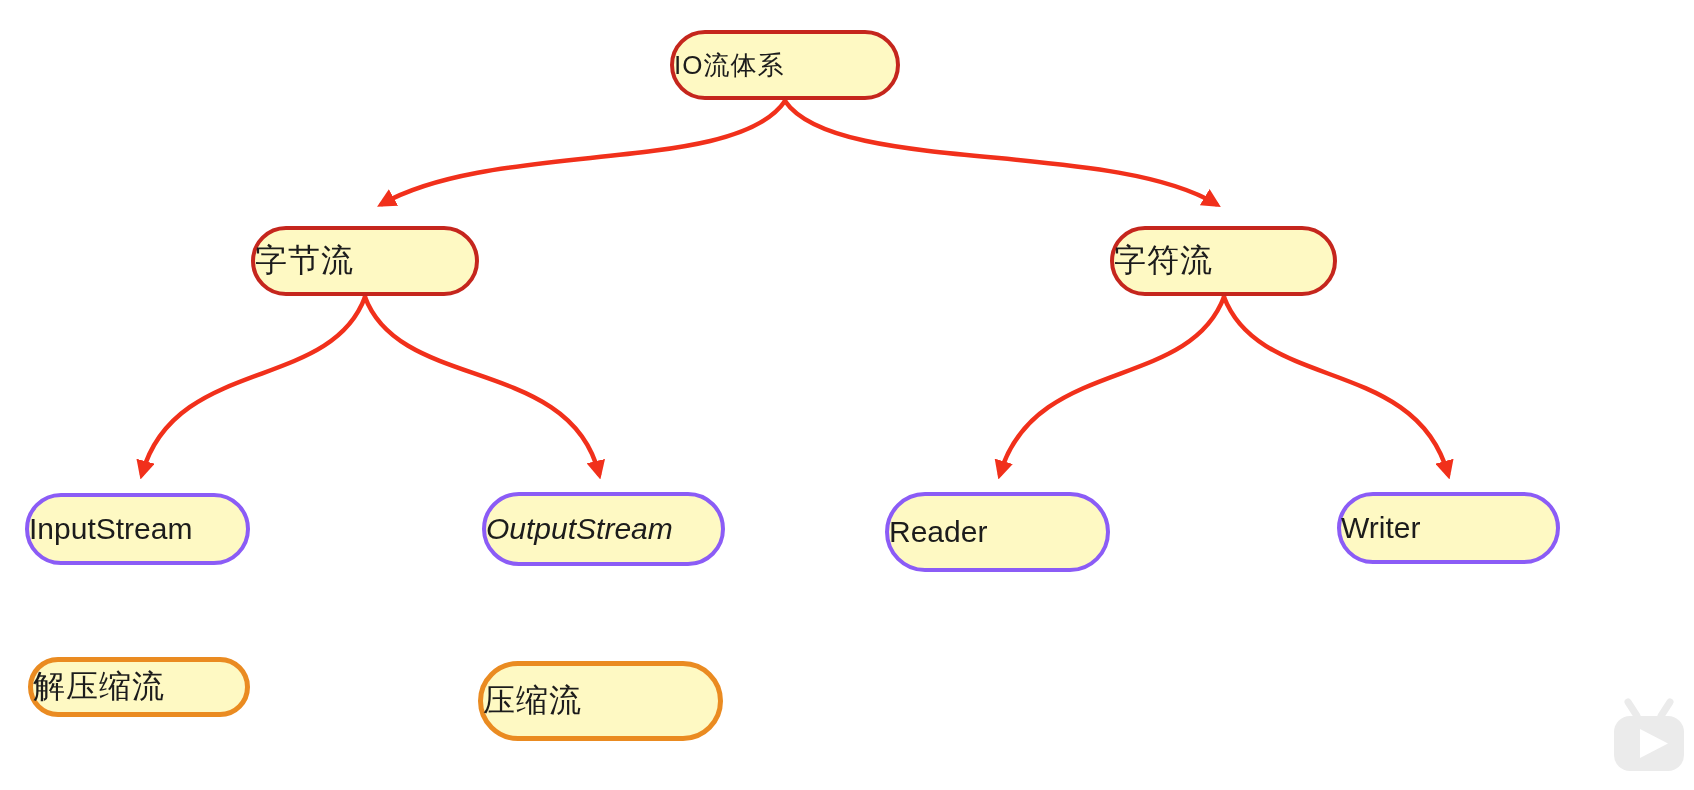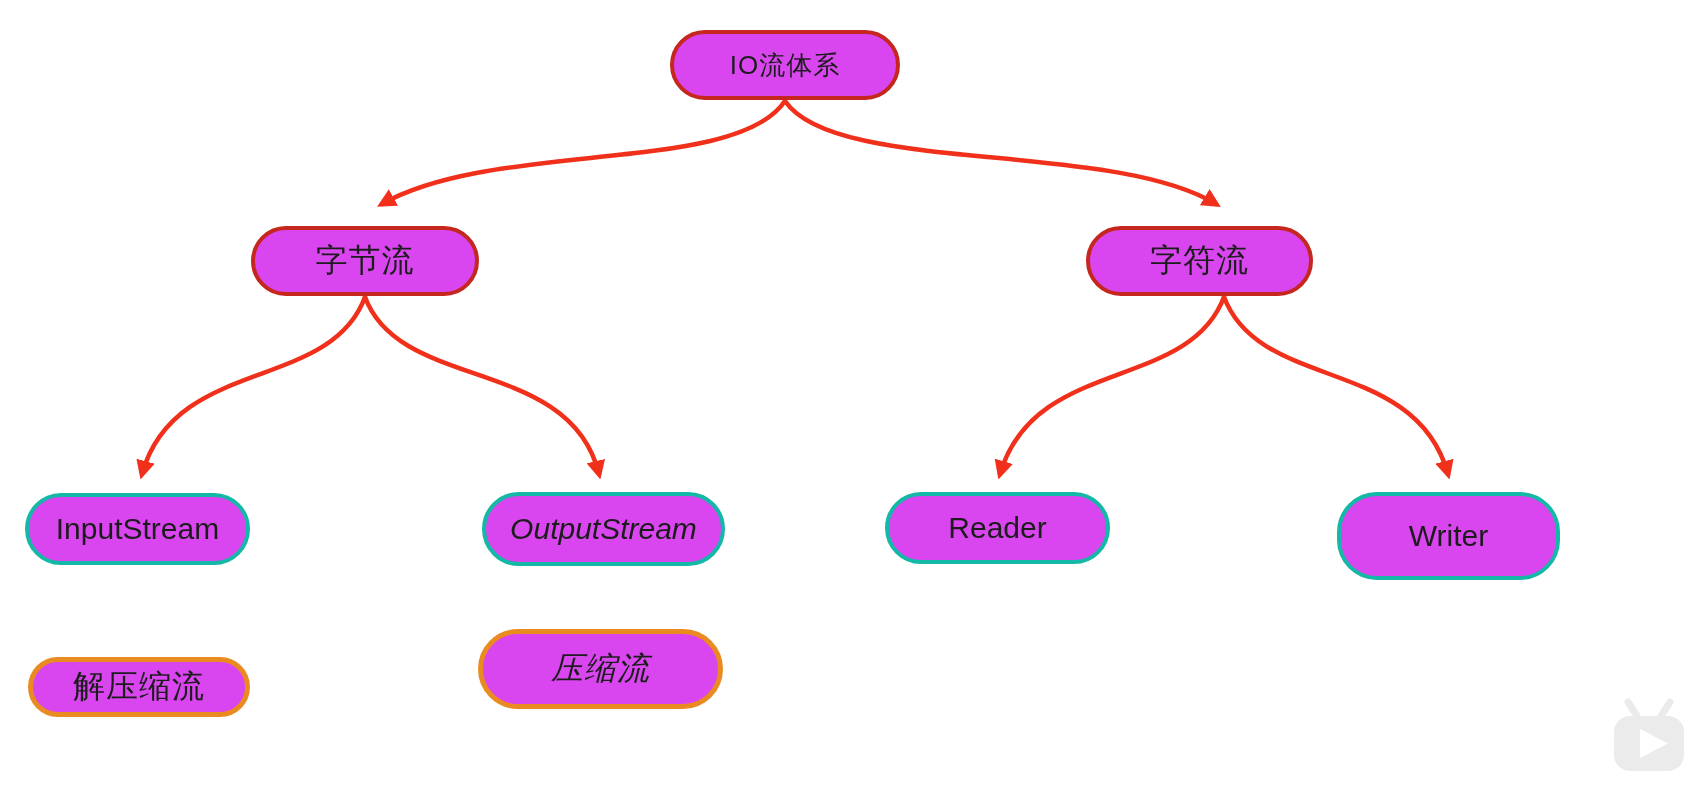--- a/index.html
+++ b/index.html
@@ -20,43 +20,43 @@
     left: 0;
     top: 0;
     width: 1694px;
     height: 790px;
     pointer-events: none;
   }
   .node {
     position: absolute;
     display: flex;
     align-items: center;
-    justify-content: center;
-    background: #d946ef;
+    justify-content: flex-start;
+    background: #fef9c3;
     border-radius: 40px;
     box-sizing: border-box;
     color: #1c1c1c;
     cursor: default;
   }
   .node-red    { border: 4px solid #c5261d; }
-  .node-blue   { border: 4px solid #14b8a6; }
+  .node-blue   { border: 4px solid #8b5cf6; }
   .node-orange { border: 5px solid #ea8b21; }
   .label-cn { font-size: 32px; letter-spacing: 1px; }
   .label-en { font-size: 30px; }
   .label-root { font-size: 26px; letter-spacing: 1px; }
 
   #n-io         { left: 670px;  top: 30px;  width: 230px; height: 70px; }
   #n-byte       { left: 251px;  top: 226px; width: 228px; height: 70px; }
-  #n-char       { left: 1086px; top: 226px; width: 227px; height: 70px; }
+  #n-char       { left: 1110px; top: 226px; width: 227px; height: 70px; }
   #n-input      { left: 25px;   top: 493px; width: 225px; height: 72px; }
   #n-output     { left: 482px;  top: 492px; width: 243px; height: 74px; font-style: italic; }
-  #n-reader     { left: 885px;  top: 492px; width: 225px; height: 72px; }
-  #n-writer     { left: 1337px; top: 492px; width: 223px; height: 88px; }
+  #n-reader     { left: 885px;  top: 492px; width: 225px; height: 80px; }
+  #n-writer     { left: 1337px; top: 492px; width: 223px; height: 72px; }
   #n-decompress { left: 28px;   top: 657px; width: 222px; height: 60px; }
-  #n-compress   { left: 478px;  top: 629px; width: 245px; height: 80px; font-style: italic; }
+  #n-compress   { left: 478px;  top: 661px; width: 245px; height: 80px; }
 
   .watermark {
     position: absolute;
     right: 2px;
     bottom: 14px;
     width: 86px;
     height: 82px;
     opacity: 1;
   }
 </style>

